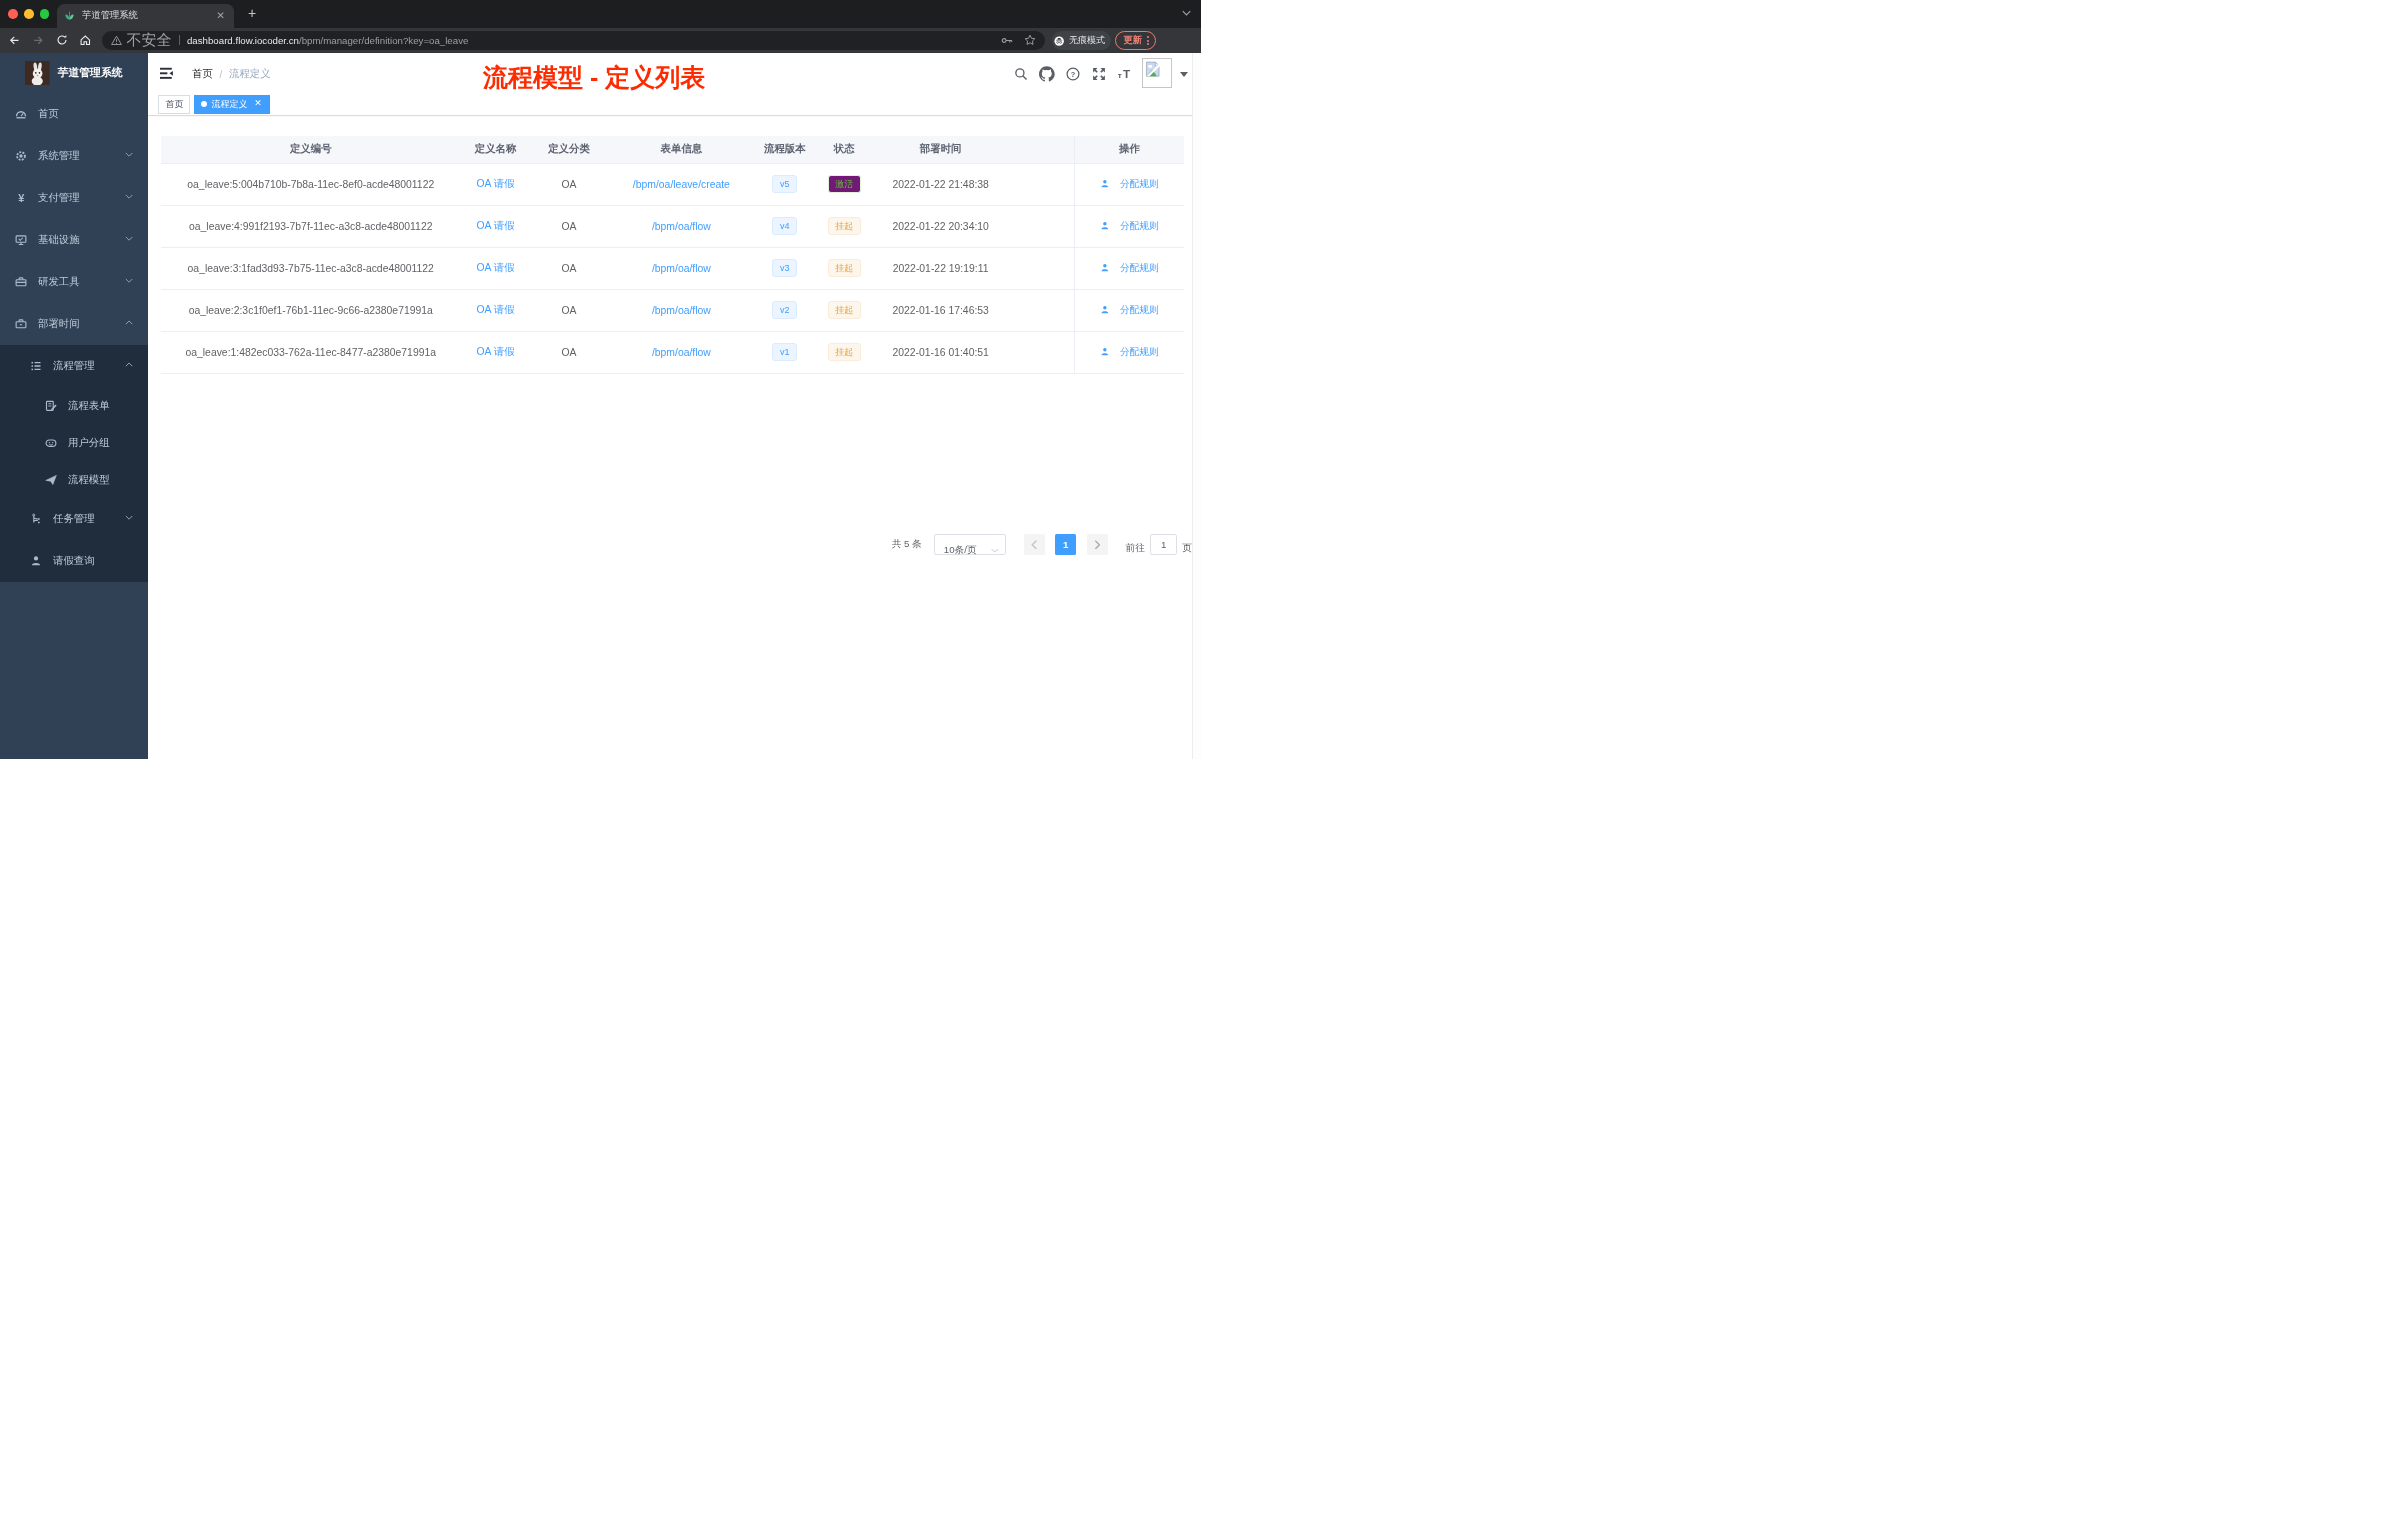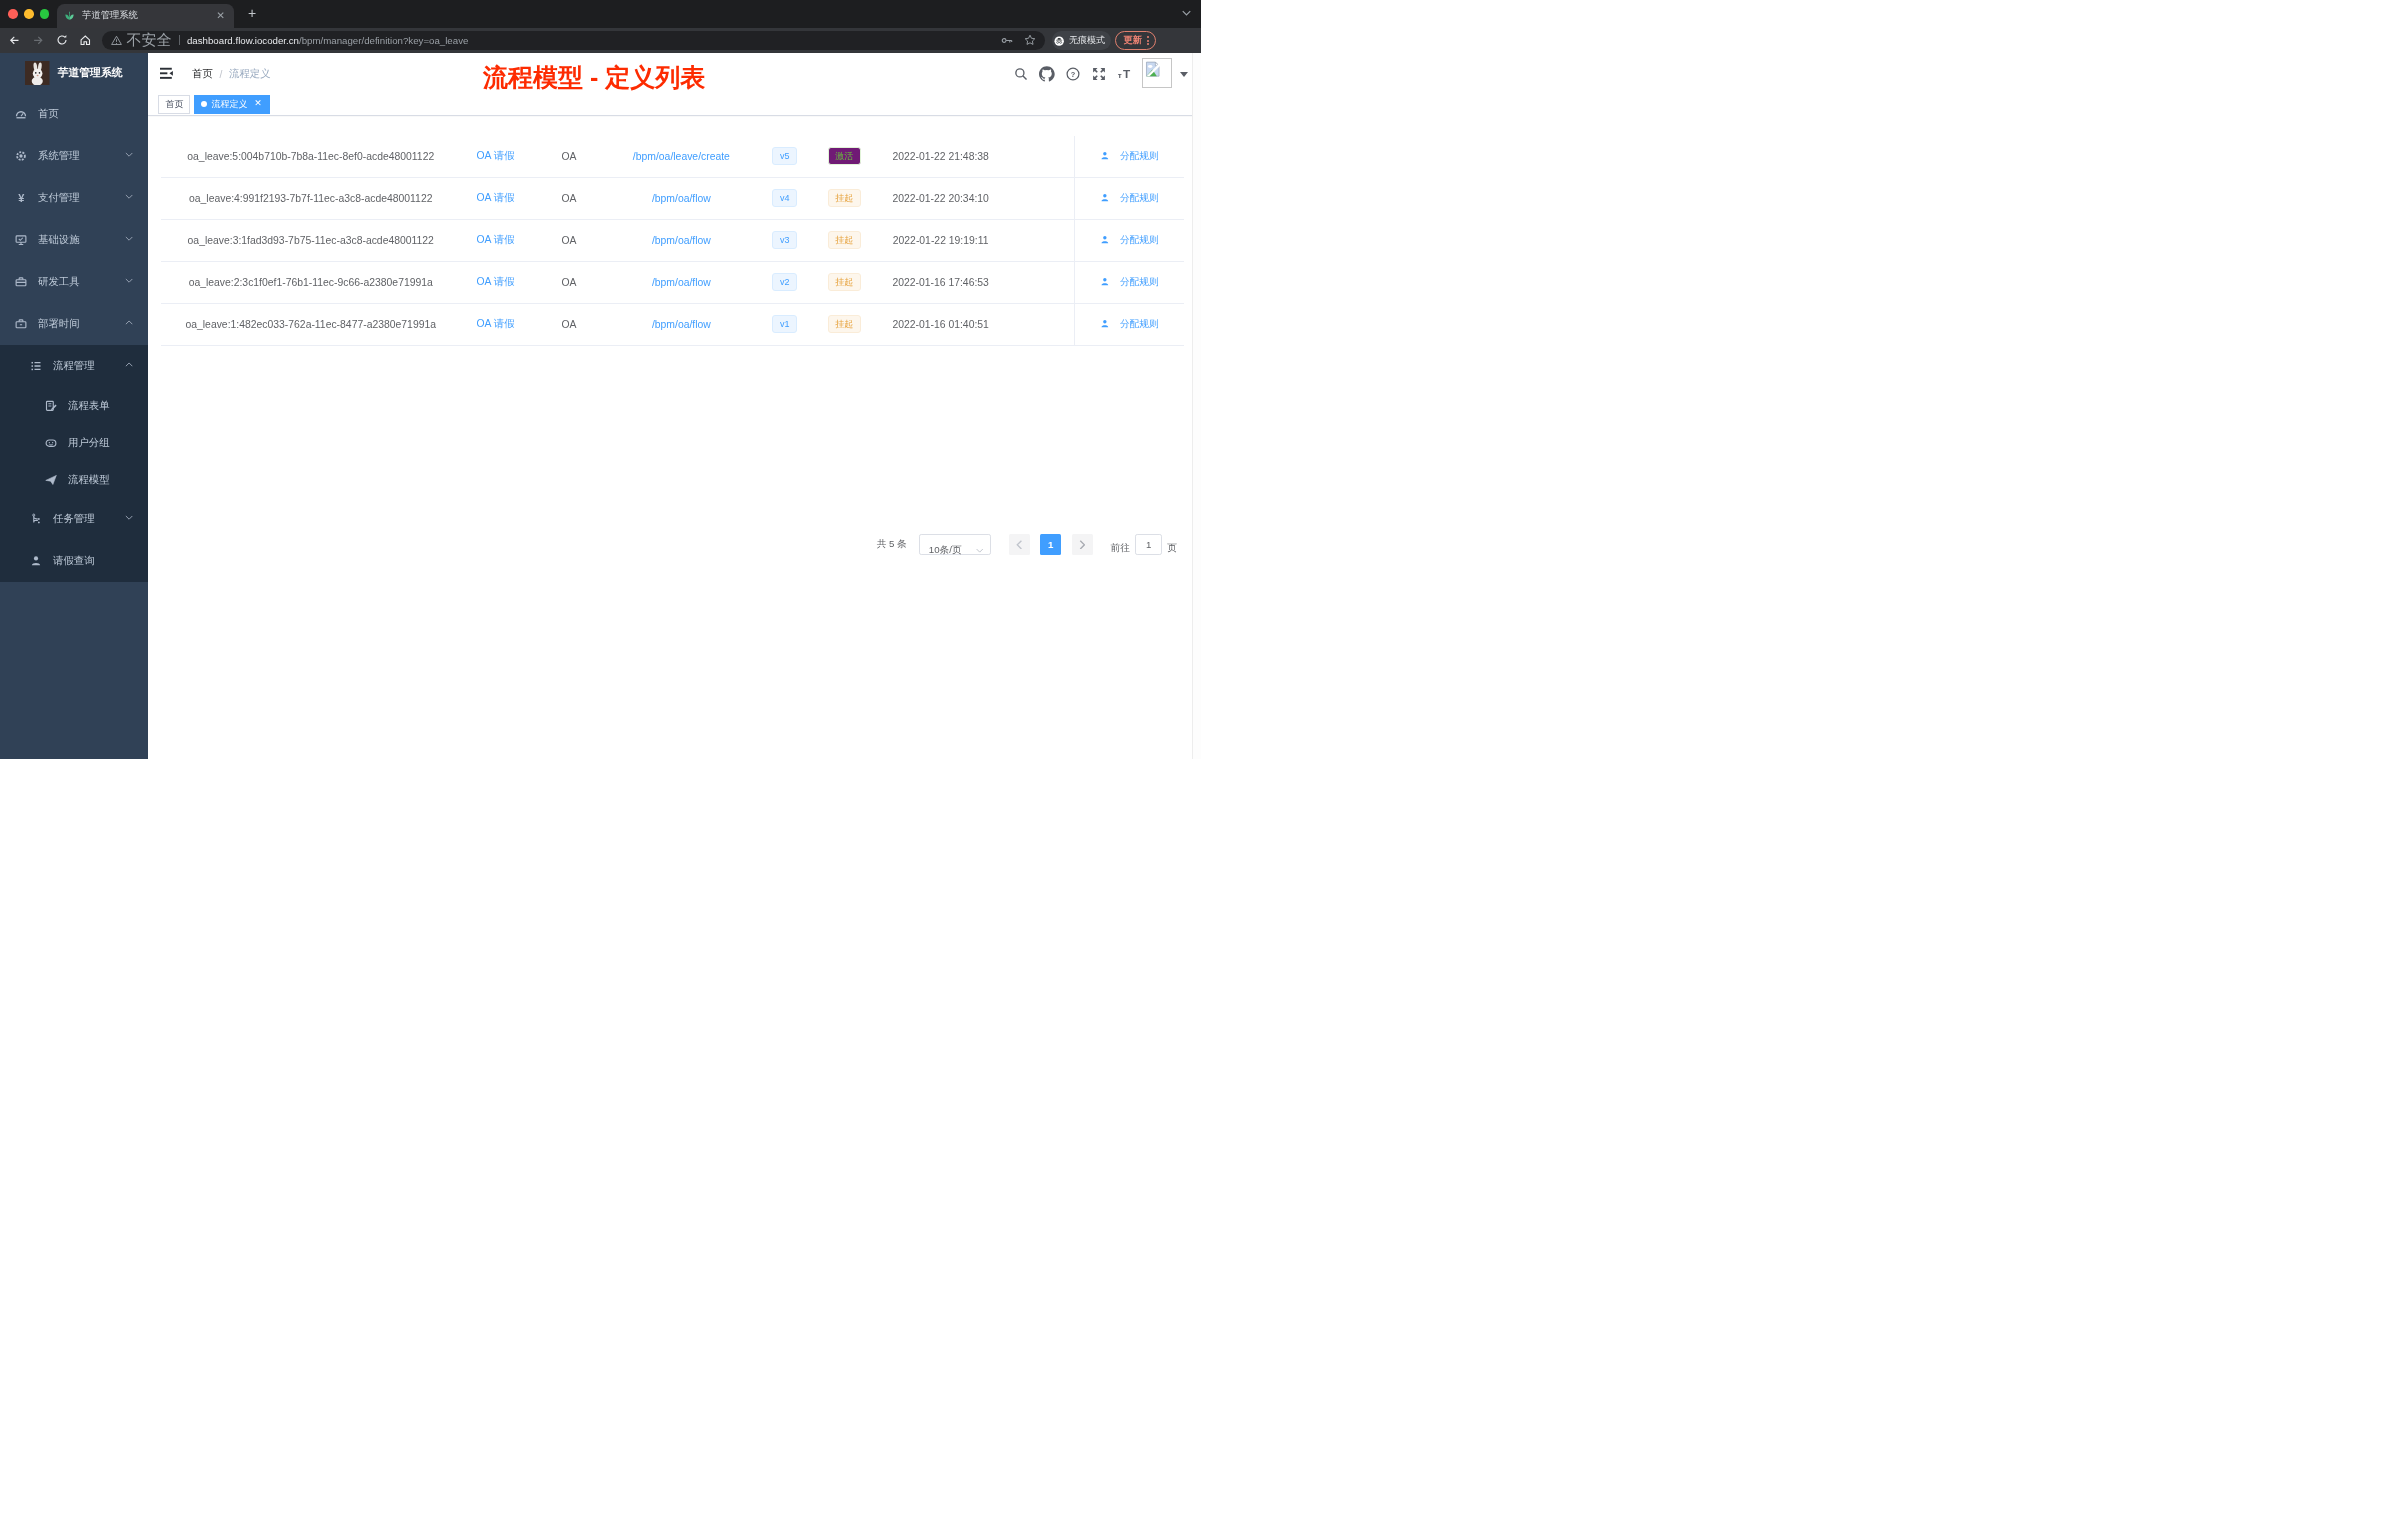--- a/index.html
+++ b/index.html
@@ -75,21 +75,21 @@
 .c5{width:58px;}.c6{width:61px;}.c7{width:132px;}.cf{width:67px;}
 .c8{width:111px;align-self:stretch;display:flex;align-items:center;justify-content:center;border-left:0.7px solid #ebeef5;}
 .link{color:#409eff;cursor:pointer;}
 .eltag{display:inline-block;height:18px;line-height:16.3px;padding:0 6.7px;font-size:9px;border-radius:3px;border:0.7px solid;}
 .tag-ver{background:#ecf5ff;border-color:#d9ecff;color:#409eff;}
 .tag-success{background:#701a75;border-color:#e1f3d8;color:#67c23a;}
 .tag-warning{background:#fdf6ec;border-color:#faecd8;color:#e6a23c;}
 .opbtn{display:flex;align-items:center;gap:10px;color:#409eff;font-size:9.7px;cursor:pointer;}
 
 
-.pagination{position:absolute;left:6px;top:417px;width:1023px;display:flex;justify-content:flex-end;align-items:center;font-size:9.7px;color:#606266;}
+.pagination{position:absolute;left:21px;top:417px;width:1023px;display:flex;justify-content:flex-end;align-items:center;font-size:9.7px;color:#606266;}
 .pg-total{margin-right:12px;}
 .pg-sizes{width:72px;height:21px;border:0.7px solid #dcdfe6;border-radius:2.2px;display:flex;align-items:center;justify-content:space-between;padding:12px 6px 0 9px;margin-right:18px;color:#606266;cursor:pointer;}
 .pg-btn{width:21px;height:21px;border-radius:1.5px;background:#f4f4f5;display:flex;align-items:center;justify-content:center;cursor:pointer;}
 .pg-prev{margin-right:10.4px;}
 .pg-cur{width:21px;height:21px;border-radius:1.5px;background:#409eff;color:#fff;font-weight:bold;display:flex;align-items:center;justify-content:center;margin-right:10.4px;cursor:pointer;}
 .pg-next{margin-right:18px;}
 .pg-goto{display:flex;align-items:flex-end;gap:5.2px;}
 .pg-input{width:27px;height:21px;border:0.7px solid #dcdfe6;border-radius:2.2px;text-align:center;font-size:9.7px;color:#606266;font-family:inherit;}
 .gutter{position:absolute;right:0;top:53px;bottom:0;width:9px;background:#fdfdfd;border-left:0.7px solid #ededed;}
 </style>
@@ -425,20 +425,31 @@
     </span>
   <span class="tag active">
     <span class="dot"></span>
     <span>流程定义</span>
     <span class="x">✕</span>
   </span>
 </div>
 
 <div class="content">
   <div class="table">
+    <div class="tr thead">
+      <div class="td c1">定义编号</div>
+      <div class="td c2">定义名称</div>
+      <div class="td c3">定义分类</div>
+      <div class="td c4">表单信息</div>
+      <div class="td c5">流程版本</div>
+      <div class="td c6">状态</div>
+      <div class="td c7">部署时间</div>
+      <div class="td cf"></div>
+      <div class="td c8">操作</div>
+    </div>
 
     <div class="tr">
       <div class="td c1">oa_leave:5:004b710b-7b8a-11ec-8ef0-acde48001122</div>
       <div class="td c2"><span class="link">OA 请假</span></div>
       <div class="td c3">OA</div>
       <div class="td c4"><span class="link">/bpm/oa/leave/create</span></div>
       <div class="td c5"><span class="eltag tag-ver">v5</span></div>
       <div class="td c6"><span class="eltag tag-success">激活</span></div>
       <div class="td c7">2022-01-22 21:48:38</div>
       <div class="td cf"></div>

